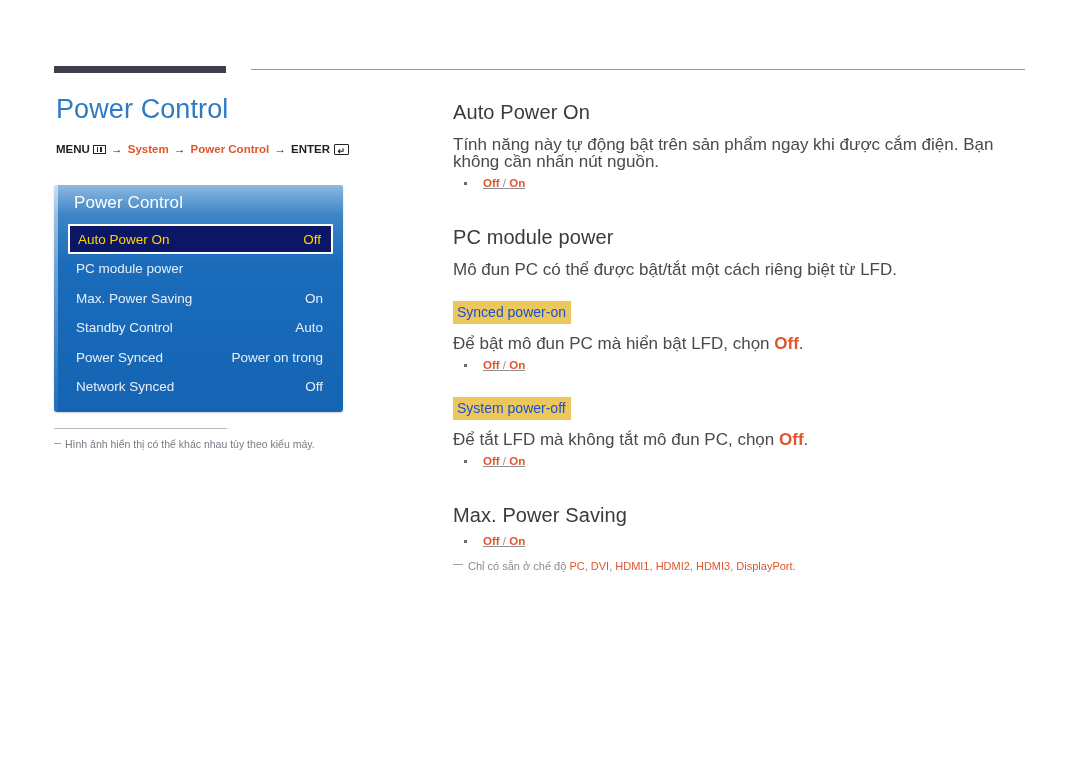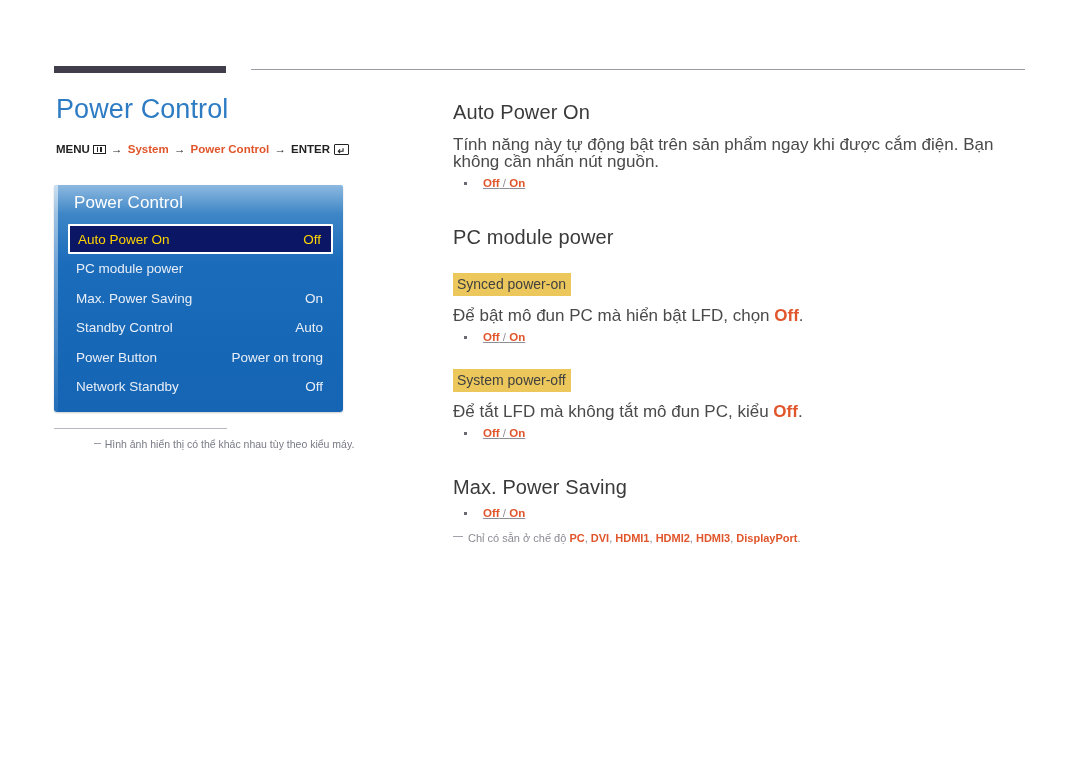--- a/index.html
+++ b/index.html
@@ -155,21 +155,20 @@
     border-radius: 1px;
   }
   .osd-row.selected .label,
   .osd-row.selected .value { color: #ffd400; }
 
   
   .left-note {
     position: absolute;
     left: 54px; top: 428px;
     width: 340px;
-    text-align: center;
   }
   .note-rule {
     width: 173px; height: 1px;
     background: #b7b7c0;
     margin-bottom: 8px;
   }
   .note-line {
     font-size: 10.5px;
     color: #7a7a86;
     line-height: 14px;
@@ -200,21 +199,21 @@
   .sec-h.gap { margin-top: 32px; }
   .body-p {
     font-size: 17px;
     color: #4a4a4a;
     line-height: 17px;
     margin: 11px 0 0 0;
   }
   .subhead {
     display: inline-block;
     background: #ecc85c;
-    color: #404040;
+    color: #1d4ed8;
     font-size: 14px;
     line-height: 20px;
     padding: 1px 5px 2px 4px;
     margin-top: 23px;
   }
   ul.opts {
     list-style: none;
     margin: 5px 0 0 0;
     padding: 0 0 0 11px;
   }
@@ -245,21 +244,21 @@
     color: #8a8a94;
     line-height: 16px;
   }
   .foot-note .fn-dash {
     display: inline-block;
     width: 10px;
     border-top: 1.6px solid #a2a2ac;
     vertical-align: 5px;
     margin-right: 5px;
   }
-  .foot-note .mode { color: #e0552b; font-weight: bold; }
+  .foot-note .mode { color: #e0552b; font-weight: normal; }
 </style>
 </head>
 <body>
 
 <div class="top-rules">
   <div class="rule-thick"></div>
   <div class="rule-thin"></div>
 </div>
 
 <div class="left-col">
@@ -295,26 +294,26 @@
       <span class="label">Max. Power Saving</span>
       <span class="value">On</span>
     </div>
 
     <div class="osd-row">
       <span class="label">Standby Control</span>
       <span class="value">Auto</span>
     </div>
 
     <div class="osd-row">
-      <span class="label">Power Button</span>
+      <span class="label">Power Synced</span>
       <span class="value">Power on trong</span>
     </div>
 
     <div class="osd-row">
-      <span class="label">Network Standby</span>
+      <span class="label">Network Synced</span>
       <span class="value">Off</span>
     </div>
 
   </div>
 </div>
 
 <div class="left-note">
   <div class="note-rule"></div>
   <div class="note-line">
     <span class="note-dash"></span><span>Hình ảnh hiển thị có thể khác nhau tùy theo kiểu máy.</span>
@@ -325,31 +324,32 @@
 
   <h2 class="sec-h">Auto Power On</h2>
   <p class="body-p">Tính năng này tự động bật trên sản phẩm ngay khi được cắm điện. Bạn không cần nhấn nút nguồn.</p>
   <ul class="opts">
     <li>
       <span class="opt-off">Off</span><span class="sep"> / </span><span class="opt-on">On</span>
     </li>
   </ul>
 
   <h2 class="sec-h gap">PC module power</h2>
+  <p class="body-p">Mô đun PC có thể được bật/tắt một cách riêng biệt từ LFD.</p>
 
   <div><span class="subhead">Synced power-on</span></div>
   <p class="body-p"><span>Để bật mô đun PC mà hiển bật LFD, chọn </span><span class="inline-accent">Off</span><span>.</span></p>
   <ul class="opts">
     <li>
       <span class="opt-off">Off</span><span class="sep"> / </span><span class="opt-on">On</span>
     </li>
   </ul>
 
   <div><span class="subhead">System power-off</span></div>
-  <p class="body-p"><span>Để tắt LFD mà không tắt mô đun PC, kiểu </span><span class="inline-accent">Off</span><span>.</span></p>
+  <p class="body-p"><span>Để tắt LFD mà không tắt mô đun PC, chọn </span><span class="inline-accent">Off</span><span>.</span></p>
   <ul class="opts">
     <li>
       <span class="opt-off">Off</span><span class="sep"> / </span><span class="opt-on">On</span>
     </li>
   </ul>
 
   <h2 class="sec-h gap">Max. Power Saving</h2>
   <ul class="opts">
     <li>
       <span class="opt-off">Off</span><span class="sep"> / </span><span class="opt-on">On</span>

